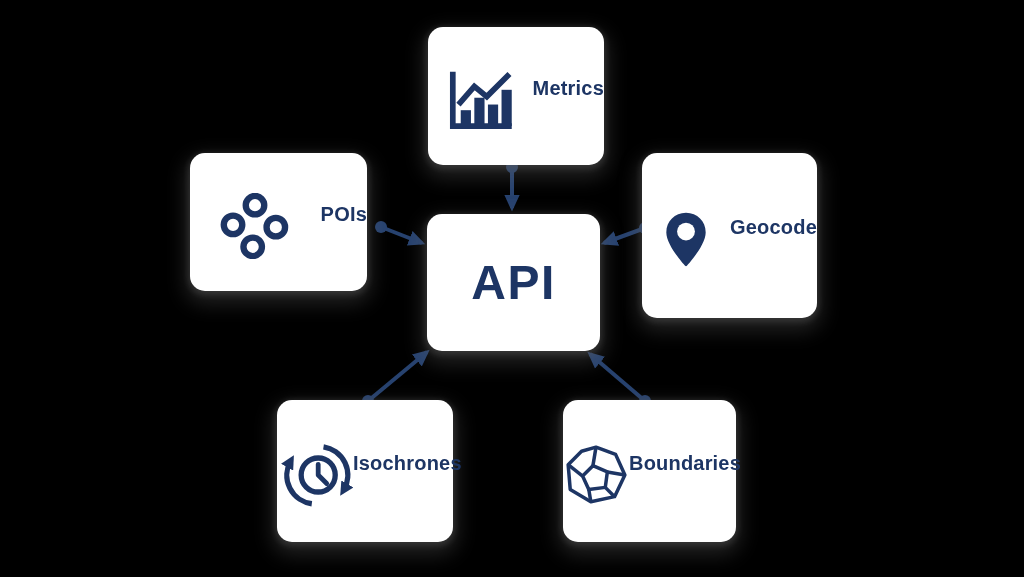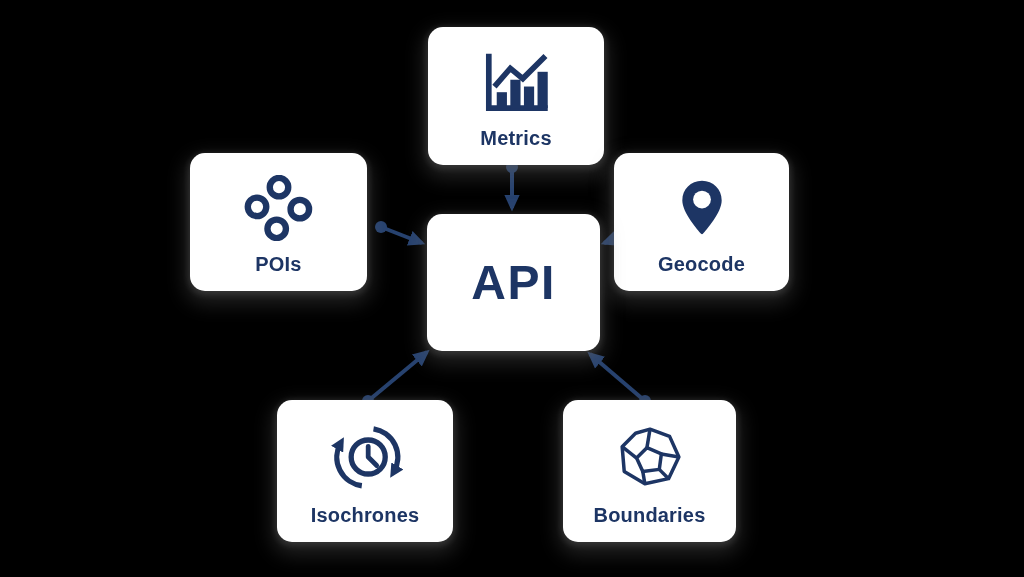--- a/index.html
+++ b/index.html
@@ -14,21 +14,20 @@
     height: 577px;
     background: #000000;
     overflow: hidden;
   }
   .card {
     position: absolute;
     background: #ffffff;
     border-radius: 15px;
     box-shadow: 0 8px 20px 5px rgba(120,120,120,0.28), 0 2px 6px 2px rgba(70,70,70,0.45);
     display: flex;
-    flex-direction: column;
     align-items: center;
     justify-content: flex-start;
     box-sizing: border-box;
   }
   .card .icon-wrap {
     flex: 1;
     display: flex;
     align-items: center;
     justify-content: center;
     width: 100%;
@@ -49,21 +48,21 @@
   .api-label {
     color: #1d3564;
     font-size: 48px;
     font-weight: 700;
     letter-spacing: 1.5px;
     line-height: 1;
   }
   
   #card-metrics    { left: 428px; top: 27px;  width: 176px; height: 138px; }
   #card-pois       { left: 190px; top: 153px; width: 177px; height: 138px; }
-  #card-geocode    { left: 614px; top: 153px; width: 175px; height: 138px; }
+  #card-geocode    { left: 642px; top: 153px; width: 175px; height: 165px; }
   #card-api        { left: 427px; top: 214px; width: 173px; height: 137px; }
   #card-isochrones { left: 277px; top: 400px; width: 176px; height: 142px; }
   #card-boundaries { left: 563px; top: 400px; width: 173px; height: 142px; }
 
   .connector-layer {
     position: absolute;
     left: 0; top: 0;
     width: 1024px;
     height: 577px;
     pointer-events: none;

